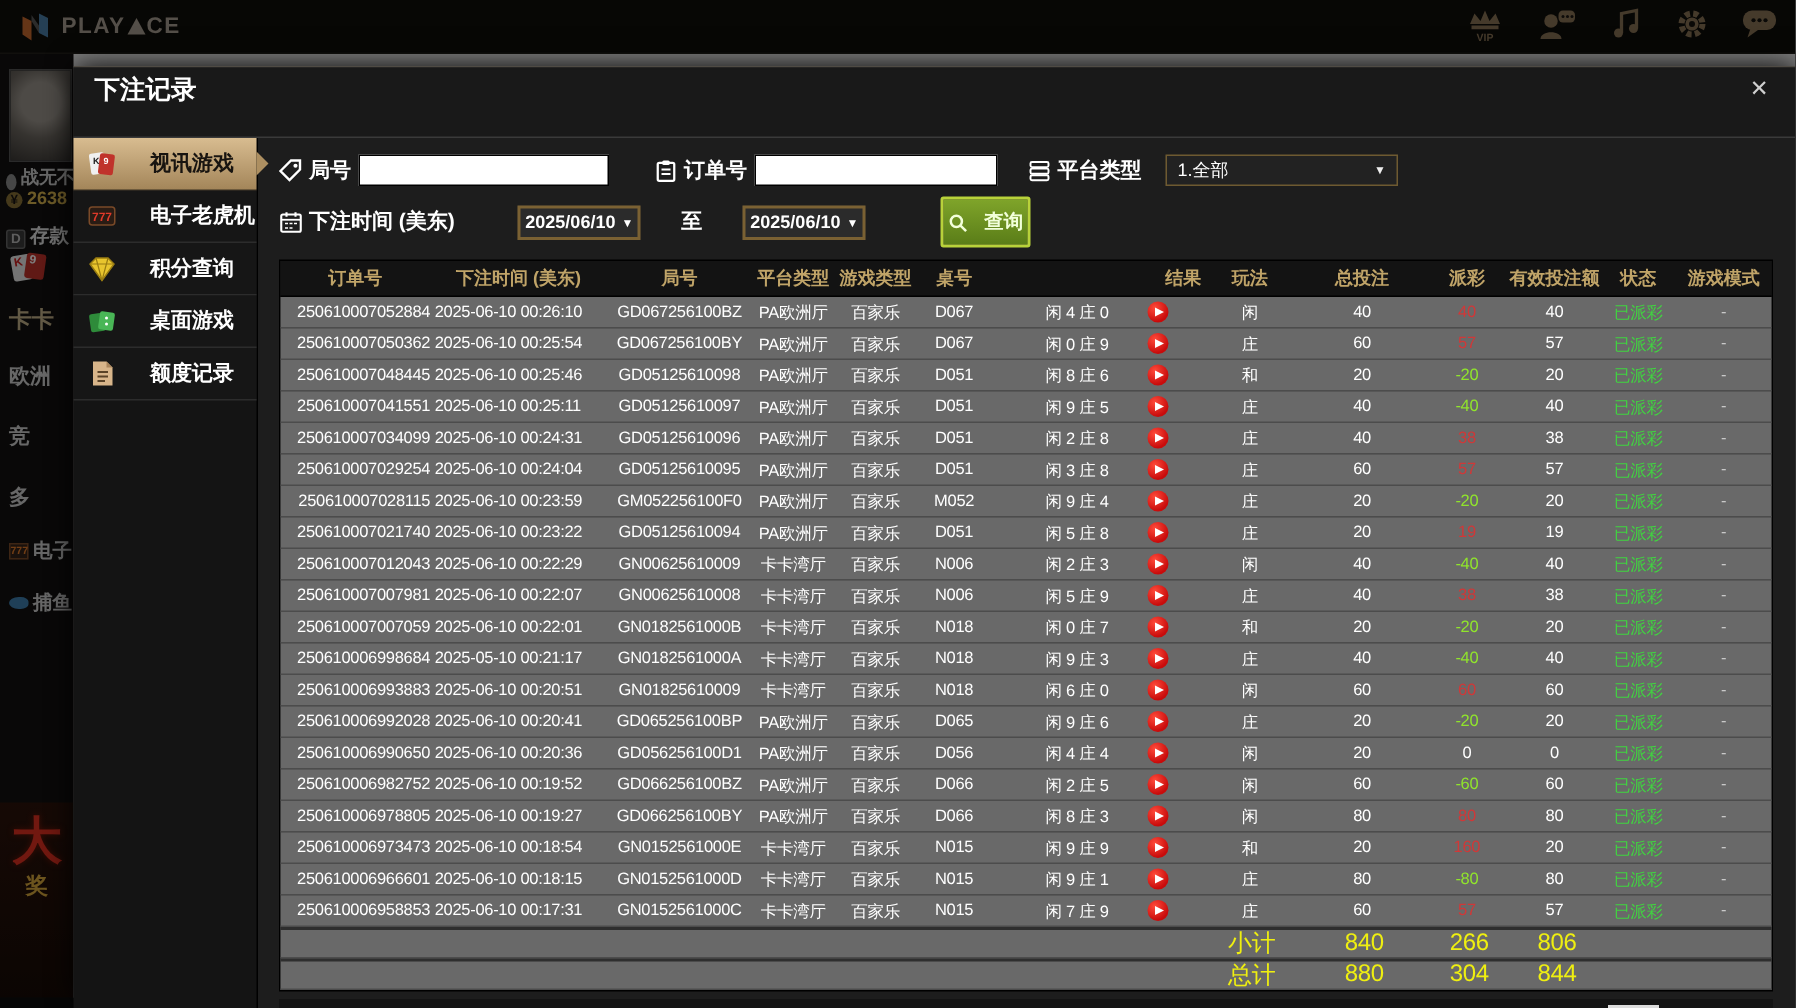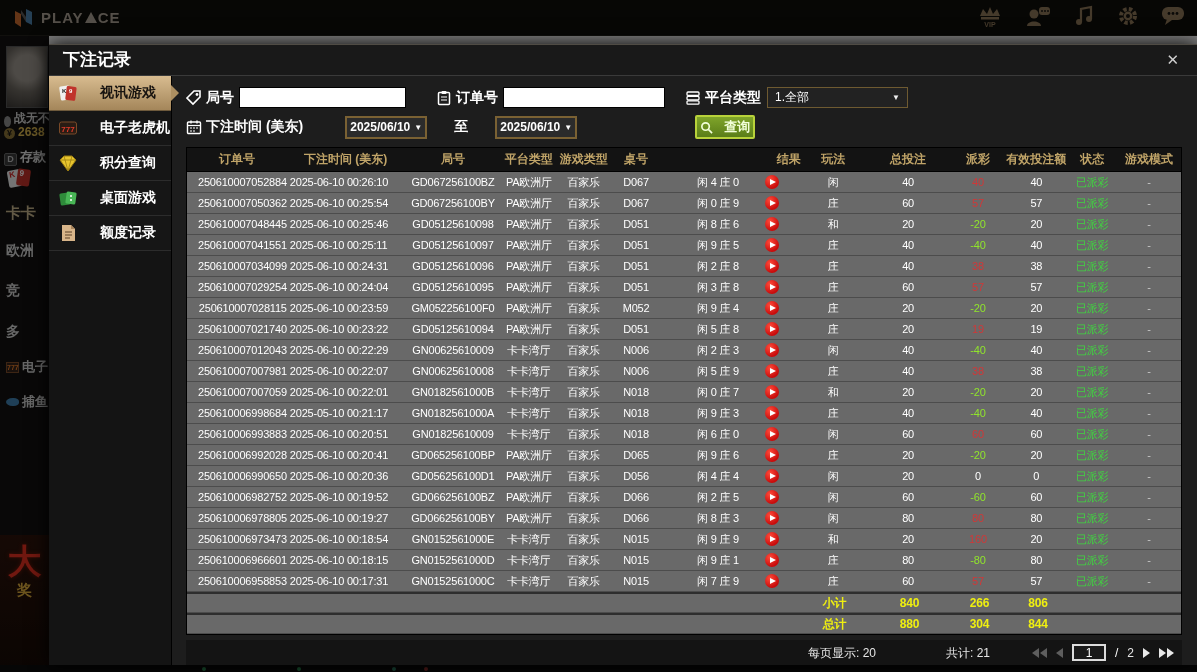--- a/index.html
+++ b/index.html
@@ -50,21 +50,21 @@
   .poster .small { color:#d8a93c; font-size:15px; font-weight:bold; }
   .bg-bottom { position:absolute; left:0; top:665px; width:100%; height:7px; background:#0c0c0c; z-index:1; }
   .dot { position:absolute; top:2px; width:4px; height:4px; border-radius:50%; }
 
   
   .overlay { position:absolute; inset:0; background:rgba(0,0,0,0.5); z-index:5; }
 
   
   .modal { position:absolute; left:49px; top:44px; width:1148px; height:621px; background:#1d1d1d;
            border-top:1px solid #4f4b44; box-shadow:0 0 18px #000; z-index:10; }
-  .modal-title-bar { height:31px; background:#191919; border-bottom:1px solid #3a3a3a; position:relative; }
+  .modal-title-bar { height:47px; background:#191919; border-bottom:1px solid #3a3a3a; position:relative; }
   .modal-title { color:#fff; font-size:17px; font-weight:bold; line-height:30px; padding-left:14px; }
   .modal-close { position:absolute; right:18px; top:6px; color:#cfcfcf; font-size:15px; cursor:pointer; line-height:18px; }
   .modal-body { display:flex; height:589px; }
 
   
   .menu { width:123px; background:#141414; border-right:1px solid #000; }
   .menu-item { height:35px; display:flex; align-items:center; gap:22px; padding-left:9px; color:#fff;
                font-size:14px; font-weight:bold; border-bottom:1px solid #2c2c2c; background:#161616; position:relative; cursor:pointer; }
   .menu-item.selected { background:linear-gradient(#d8bc90,#a4865a); color:#181410; border-bottom:1px solid #6e5a3c; }
   .menu-item.selected::after { content:""; position:absolute; right:-8px; top:50%; margin-top:-8px;
@@ -73,29 +73,29 @@
 
   
   .content { flex:1; background:#1d1d1d; padding:11px 0 0 14px; position:relative; }
   .filter-row { display:flex; align-items:center; }
   .filter-row1 { margin-bottom:7px; }
   .flabel { color:#fff; font-size:14px; font-weight:bold; display:flex; align-items:center; gap:4px; }
   .ficon { width:16px; height:16px; }
   .txt-input { width:167px; height:21px; background:#fff; border:1px solid #000; margin-left:5px; font-size:12px; padding:0 4px; }
   .txt-input.order { width:162px; }
   .g2 { margin-left:30px; } .g3 { margin-left:20px; }
-  .select-box { width:141px; height:21px; margin-left:6px; background:#222; border:1px solid #6e5a31;
+  .select-box { width:155px; height:21px; margin-left:16px; background:#222; border:1px solid #6e5a31;
                 color:#fff; font-size:12px; display:flex; align-items:center; padding:0 7px; cursor:pointer; }
   .select-box .caret { margin-left:auto; font-size:8px; color:#eee; }
   .date-box { width:82px; height:23px; background:#2b2b2b; border:2px solid #7a6133; color:#fff; font-size:12px;
               font-weight:bold; display:flex; align-items:center; justify-content:center; gap:4px; cursor:pointer; }
   .date-box .caret { font-size:8px; }
   .date1 { margin-left:42px; }
   .to-label { color:#fff; font-size:14px; font-weight:bold; margin:0 27px; }
-  .search-btn { margin-left:118px; width:60px; height:24px; background:linear-gradient(#7fa42a,#5a7d18);
+  .search-btn { margin-left:50px; width:60px; height:34px; background:linear-gradient(#7fa42a,#5a7d18);
                 border:2px solid #b8d23a; border-radius:2px; color:#f2ffda; font-size:13px; font-weight:bold;
                 display:flex; align-items:center; justify-content:center; gap:11px; cursor:pointer; }
 
   
   .btable { width:996px; margin-top:8px; border:1px solid #000; }
   .thead { display:flex; height:24px; background:#131313; border-bottom:1px solid #000; align-items:center; }
   .hcell { color:#c0a468; font-size:12px; font-weight:bold; text-align:center; }
   .trow { display:flex; height:21px; background:#696969; border-bottom:1px solid #4c4c4c; align-items:center; }
   .cell { color:#fff; font-size:11px; text-align:center; letter-spacing:-0.2px; }
   .c0{width:100px;} .c1{width:118px;} .c2{width:97px;} .c3{width:55px;} .c4{width:55px;} .c5{width:50px;}
@@ -104,21 +104,21 @@
   .cell.c1 { text-align:left; padding-left:3px; }
   .cell.c6 { display:flex; align-items:center; text-align:left; padding-left:36px; position:relative; }
   .play-btn { position:absolute; right:22px; top:50%; margin-top:-7px; width:14px; height:14px; border-radius:50%;
               background:radial-gradient(circle at 35% 30%, #ff4a3a, #c80b0b 70%); cursor:pointer;
               display:flex; align-items:center; justify-content:center; }
   .play-btn i { display:block; width:0; height:0; border-top:3.5px solid transparent; border-bottom:3.5px solid transparent;
                 border-left:6px solid #fff; margin-left:2px; }
   .pay-pos { color:#d03838; } .pay-neg { color:#90e42c; } .pay-zero { color:#ffffff; }
   .status-txt { color:#41d341; } .mode-txt { color:#c9c9c9; }
   .trow.summary { border-top:2px solid #2e2e2e; }
-  .trow.summary .cell { color:#efef10; font-weight:bold; font-size:12px; }
+  .trow.summary .cell { color:#efef10; font-weight:normal; font-size:16px; }
   .sum-spacer { width:615px; }
 
   
   .pagination { position:relative; width:996px; height:25px; margin-top:5px; background:#141414; color:#e6e6e6; font-size:12px; }
   .pg-size  { position:absolute; left:622px; top:5px; }
   .pg-total { position:absolute; left:760px; top:5px; }
   .pg-controls { position:absolute; right:8px; top:0; height:25px; display:flex; align-items:center; gap:9px; }
   .pg-btn { display:flex; align-items:center; cursor:pointer; color:#e8e8e8; }
   .pg-btn.dim { color:#5e5e5e; }
   .pg-btn i.tl { width:0;height:0;border-top:5px solid transparent;border-bottom:5px solid transparent;border-right:7px solid currentColor; }

